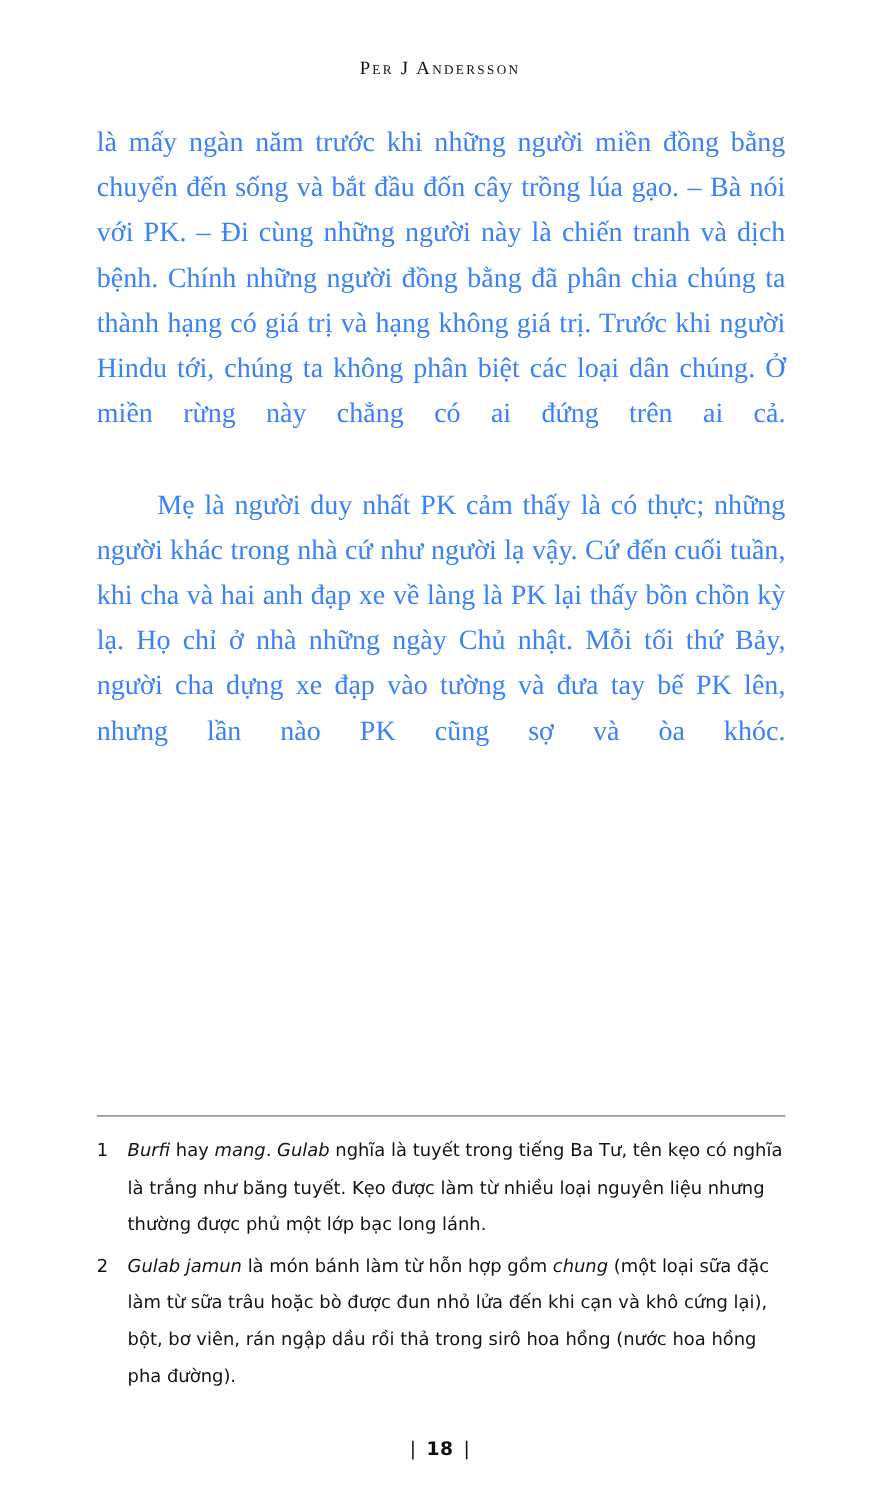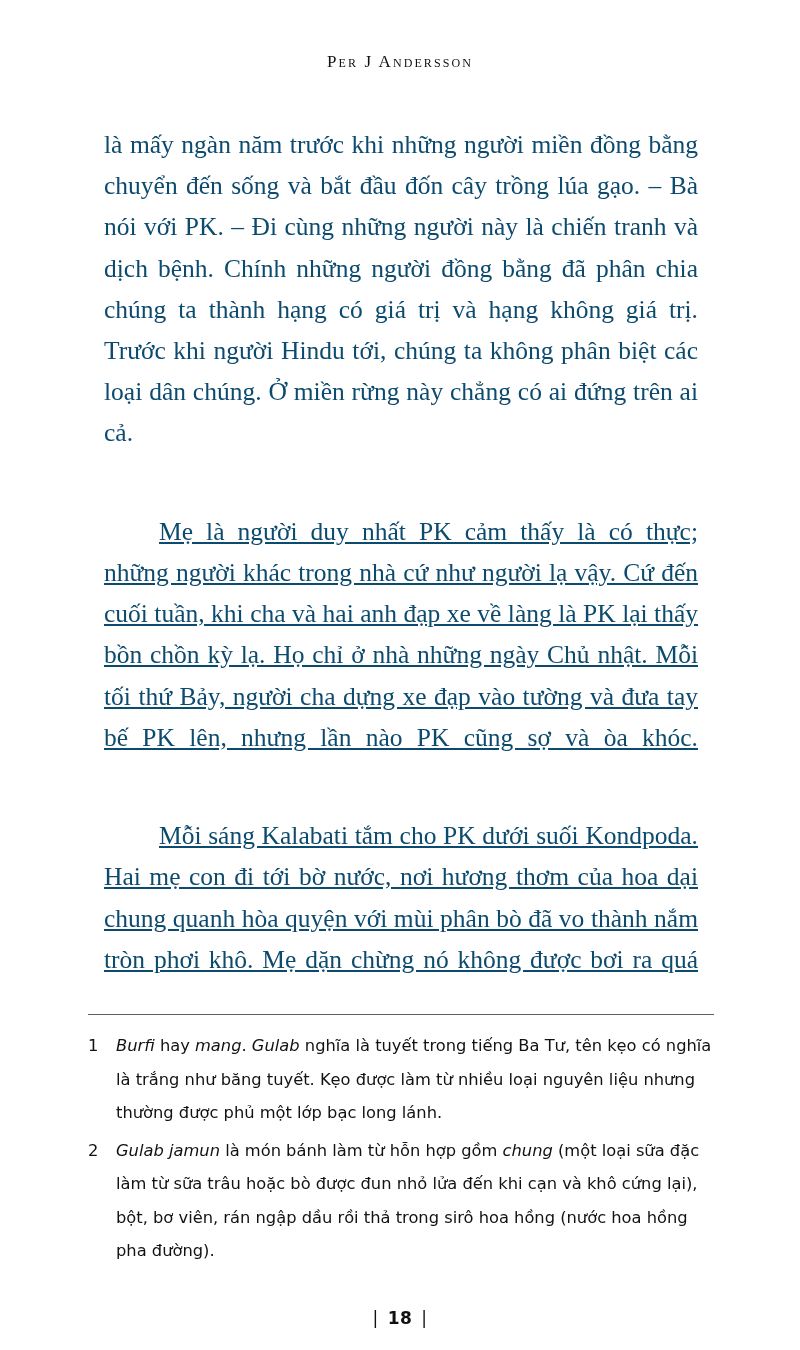--- a/index.html
+++ b/index.html
@@ -35,36 +35,35 @@
 
   
   .body-block {
     position: absolute;
     top: 108px;
     left: 88px;
     width: 626px;
   }
 
   .para {
-    margin: 16px;
+    margin: 0;
     font-size: 25.5px;
     line-height: 41.2px;
     text-align: justify;
     text-justify: inter-word;
-    color: #0c4a6e;
+    color: #3b82f6;
     hyphens: none;
   }
 
   .para.indent {
     text-indent: 55px;
   }
 
   .para + .para {
     margin-top: 0;
-    text-decoration: underline;
   }
 
   
   .para::after {
     content: "";
     display: inline-block;
     width: 100%;
   }
 
   .it {
@@ -147,21 +146,20 @@
 </head>
 <body>
 
 <div class="page">
 
   <div class="running-header">Per J Andersson</div>
 
   <div class="body-block">
       <p class="para">là mấy ngàn năm trước khi những người miền đồng bằng chuyển đến sống và bắt đầu đốn cây trồng lúa gạo. – Bà nói với PK. – Đi cùng những người này là chiến tranh và dịch bệnh. Chính những người đồng bằng đã phân chia chúng ta thành hạng có giá trị và hạng không giá trị. Trước khi người Hindu tới, chúng ta không phân biệt các loại dân chúng. Ở miền rừng này chẳng có ai đứng trên ai cả.</p>
       <p class="para indent">Mẹ là người duy nhất PK cảm thấy là có thực; những người khác trong nhà cứ như người lạ vậy. Cứ đến cuối tuần, khi cha và hai anh đạp xe về làng là PK lại thấy bồn chồn kỳ lạ. Họ chỉ ở nhà những ngày Chủ nhật. Mỗi tối thứ Bảy, người cha dựng xe đạp vào tường và đưa tay bế PK lên, nhưng lần nào PK cũng sợ và òa khóc.</p>
-      <p class="para indent">Mỗi sáng Kalabati tắm cho PK dưới suối Kondpoda. Hai mẹ con đi tới bờ nước, nơi hương thơm của hoa dại chung quanh hòa quyện với mùi phân bò đã vo thành nắm tròn phơi khô. Mẹ dặn chừng nó không được bơi ra quá</p>
     </div>
 
   <div class="footnote-rule"></div>
 
   <div class="footnotes">
       <div class="footnote">
         <span class="fn-num">1</span>
         <span class="fn-text"><span class="it">Burfi</span> hay <span class="it">mang</span>. <span class="it">Gulab</span> nghĩa là tuyết trong tiếng Ba Tư, tên kẹo có nghĩa là trắng như băng tuyết. Kẹo được làm từ nhiều loại nguyên liệu nhưng thường được phủ một lớp bạc long lánh.</span>
       </div>
       <div class="footnote">

